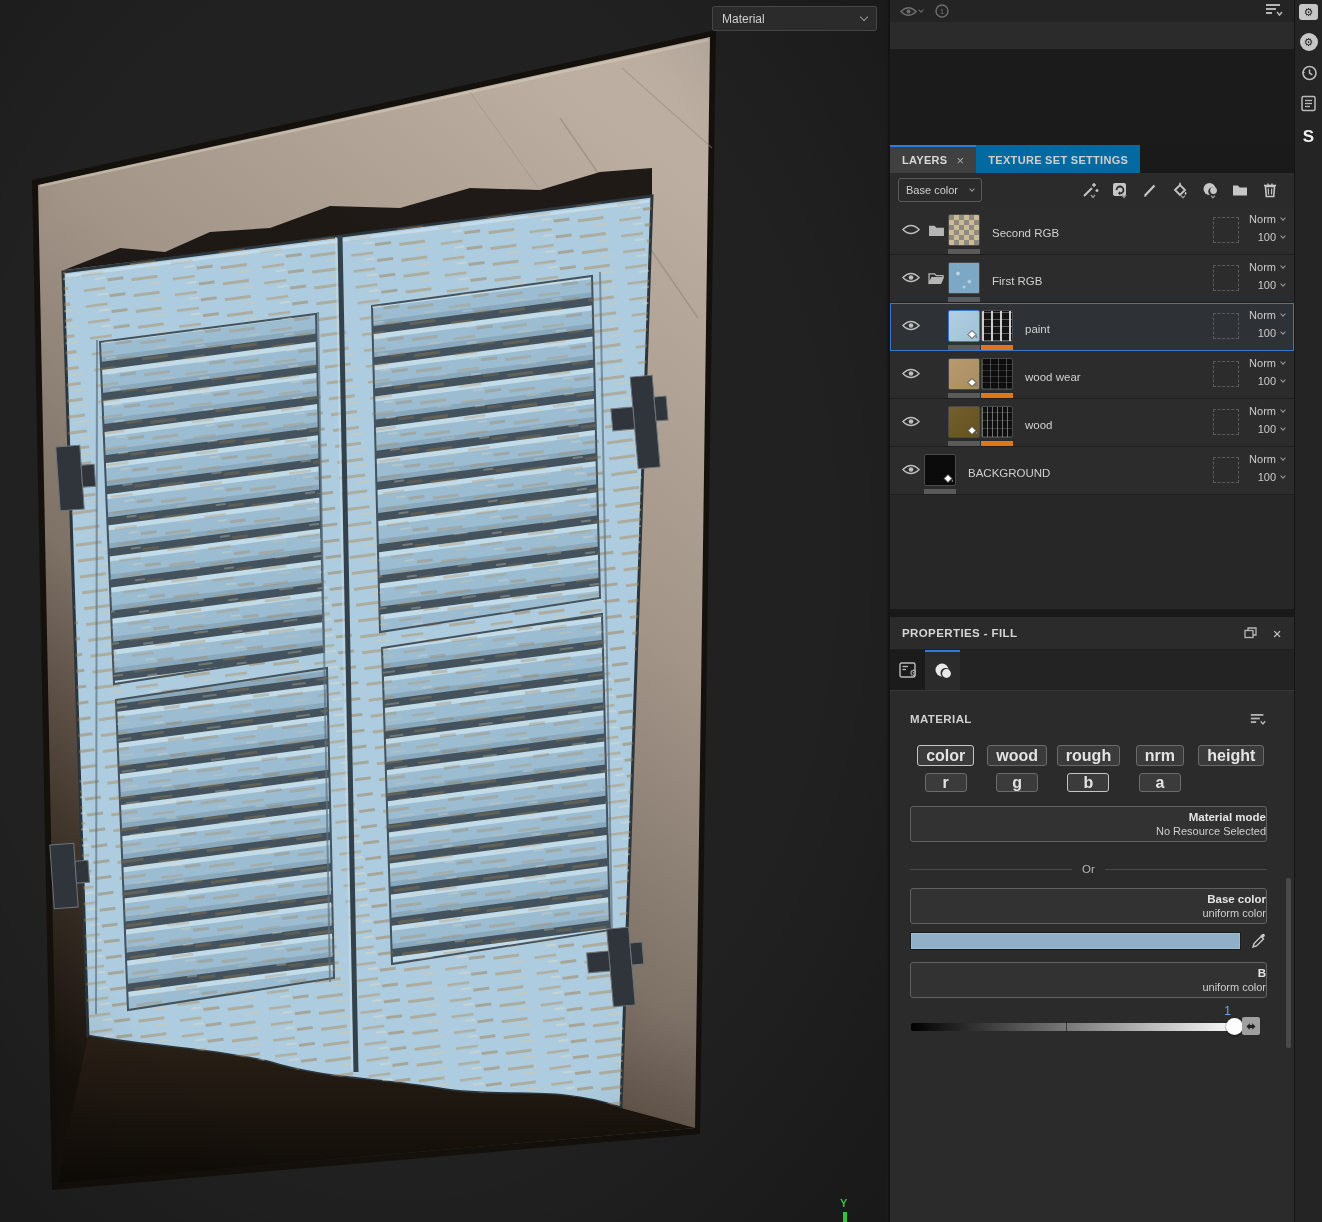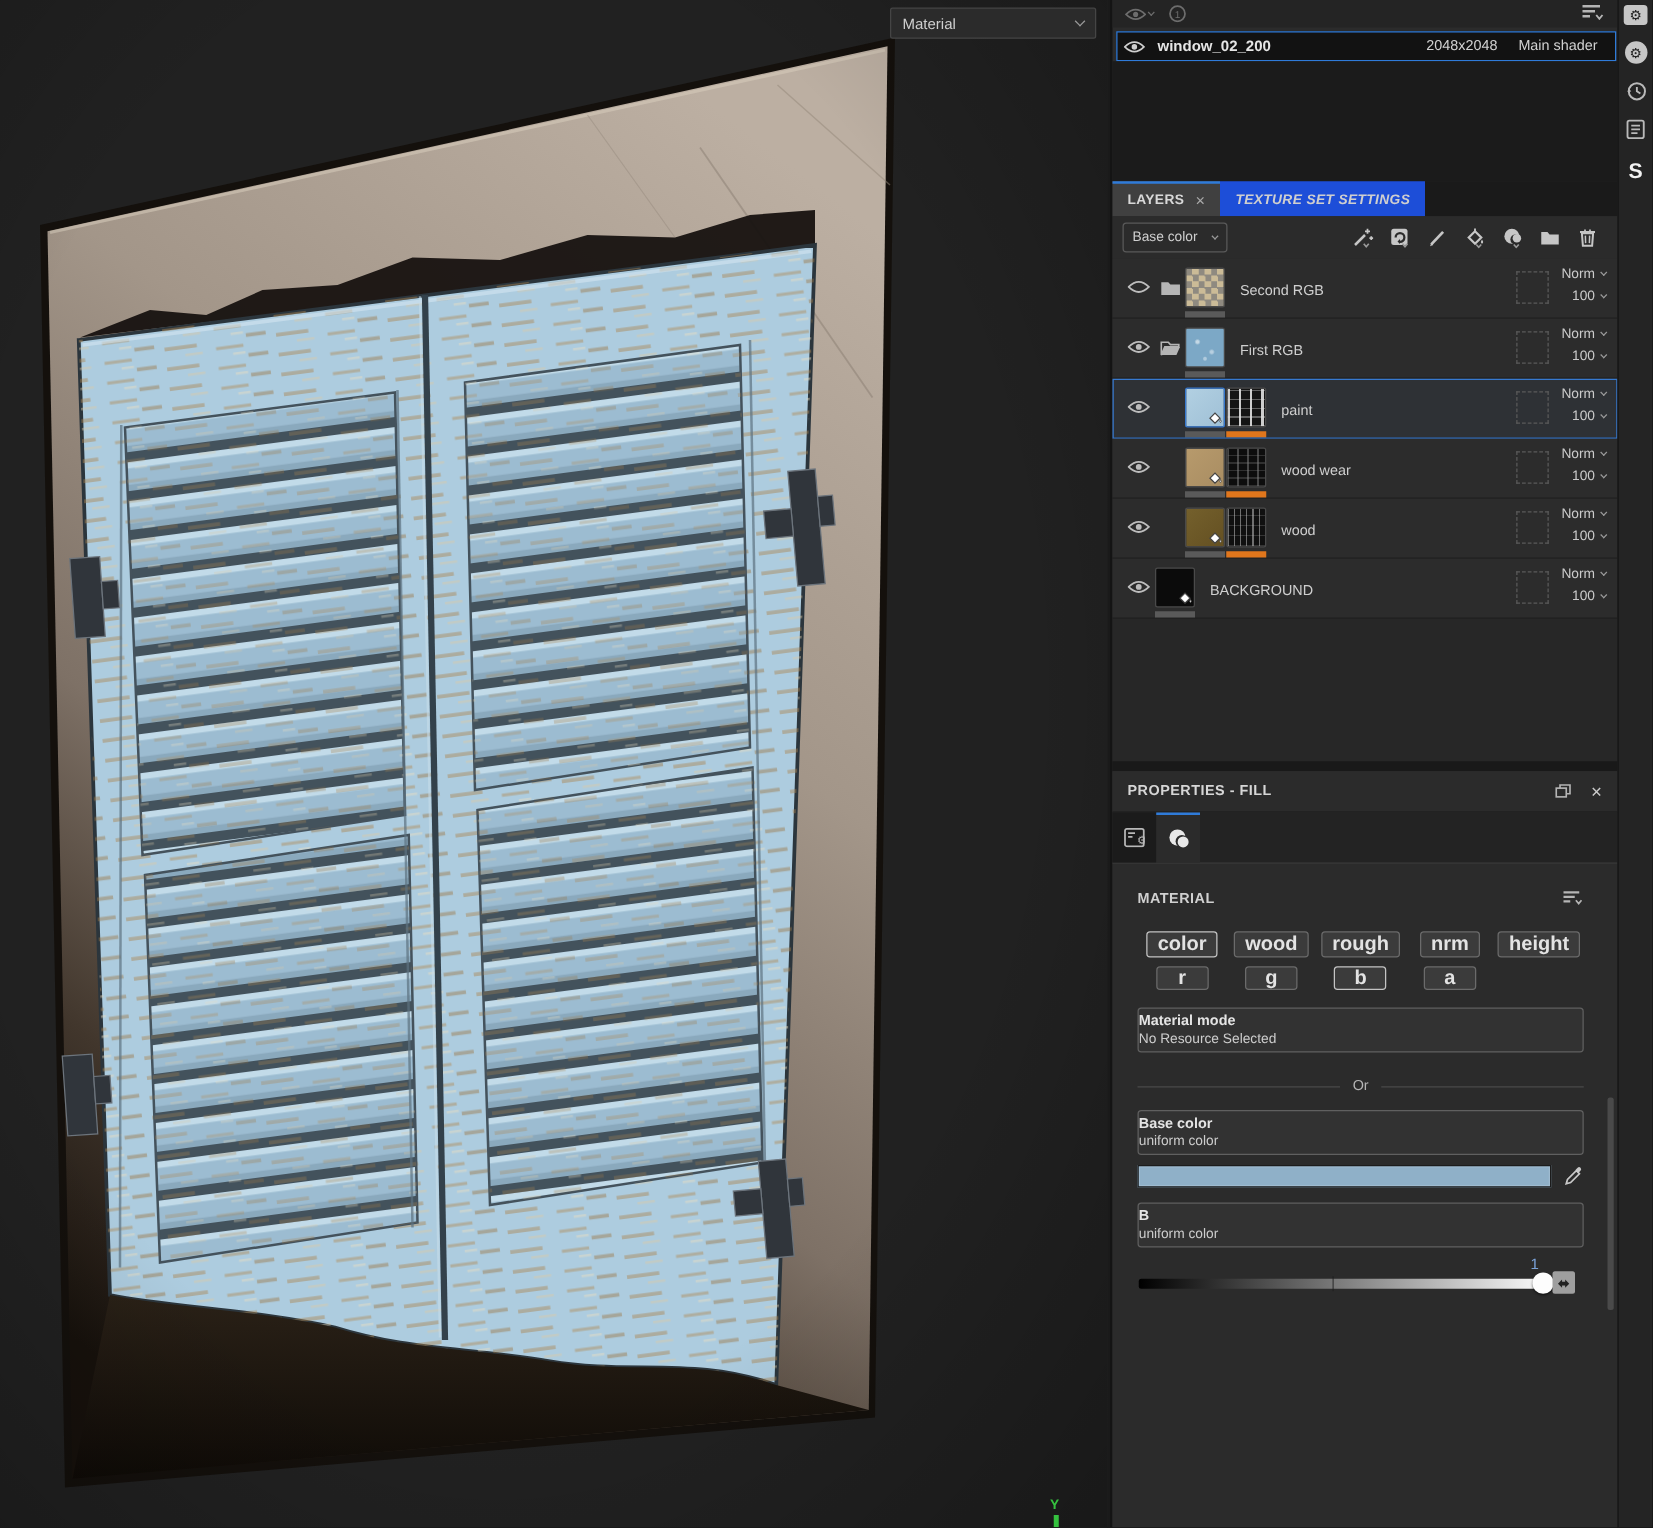--- a/index.html
+++ b/index.html
@@ -25,21 +25,21 @@
   .ts-row{position:absolute;left:3px;top:25px;width:400px;height:24px;background:#121212;border:1px solid #2f7bd9;
     display:flex;align-items:center;color:#e6e6e6;font-size:12px;}
   .ts-row .name{font-weight:bold;margin-left:6px;}
   .ts-row .res{position:absolute;left:247px;font-size:11.5px;color:#d2d2d2;font-weight:normal;}
   .ts-row .shader{position:absolute;right:14px;font-size:11.5px;color:#d2d2d2;font-weight:normal;}
   .ts-empty{position:absolute;left:0;top:49px;width:100%;height:96px;background:#1b1b1b;}
 
   .tab-strip{position:absolute;left:0;top:145px;width:100%;height:28px;background:#1a1a1a;display:flex;}
   .tab{height:100%;display:flex;align-items:center;font-size:11px;font-weight:bold;color:#d8d8d8;padding:0 12px;letter-spacing:.3px;}
   .tab.active{background:#404040;border-top:2px solid #2f7bd9;gap:9px;}
-  .tab.inactive{background:#1d4ed8;color:#cfcfcf;border-top:2px solid transparent;font-style:italic;}
+  .tab.inactive{background:#0369a1;color:#cfcfcf;border-top:2px solid transparent;}
   .tab .x{color:#a9a9a9;font-size:13px;font-weight:normal;}
 
   .layers-toolbar{position:absolute;left:0;top:173px;width:100%;height:34px;background:#2b2b2b;display:flex;align-items:center;padding:0 8px;}
   .dd{width:84px;height:24px;border:1px solid #5a5a5a;border-radius:3px;background:#2b2b2b;color:#cfcfcf;
     font-size:11px;display:flex;align-items:center;justify-content:space-between;padding:0 7px;}
   .tool-ics{margin-left:auto;display:flex;align-items:center;gap:10px;padding-right:6px;}
   .tico{width:20px;height:20px;display:flex;align-items:center;justify-content:center;position:relative;}
 
   .layer-list{position:absolute;left:0;top:207px;width:100%;}
   .lrow{position:relative;width:100%;height:48px;background:#2c2c2c;border-bottom:1px solid #1f1f1f;
@@ -89,21 +89,21 @@
   .props-content{padding:16px 27px 0 20px;border-top:1px solid #383838;}
   .mat-row{display:flex;align-items:center;color:#d0d0d0;font-weight:bold;font-size:11.5px;letter-spacing:.4px;height:24px;}
   .mat-row .sort-ic{margin-left:auto;}
   .ch-grid{display:grid;grid-template-columns:repeat(5,1fr);margin-top:14px;justify-items:center;}
   .comp-grid{display:grid;grid-template-columns:repeat(5,1fr);margin-top:7px;justify-items:center;}
   .chbtn{height:21px;min-width:42px;padding:0 8px;background:#3b3b3b;border:1px solid #6b6b6b;border-radius:3px;
     color:#e3e3e3;font-size:16px;font-weight:bold;display:flex;align-items:center;justify-content:center;}
   .chbtn.on{border-color:#c4c4c4;}
   .compbtn{height:19px;min-width:42px;}
   .bigbtn{margin-top:14px;height:36px;border:1px solid #606060;border-radius:3px;background:#323232;
-    display:flex;flex-direction:column;align-items:flex-start;justify-content:center;gap:2px;}
+    display:flex;flex-direction:column;align-items:flex-end;justify-content:center;gap:2px;}
   .bigbtn .t1{font-size:11.5px;font-weight:bold;color:#e4e4e4;}
   .bigbtn .t2{font-size:11px;color:#cdcdcd;}
   .or-div{margin-top:20px;display:flex;align-items:center;gap:10px;color:#b5b5b5;font-size:11.5px;height:14px;}
   .or-div:before,.or-div:after{content:"";flex:1;height:1px;background:#4a4a4a;}
   .swatch-row{margin-top:8px;display:flex;align-items:center;gap:10px;}
   .swatch{flex:1;height:18px;border:1px solid #1c1c1c;box-shadow:inset 0 0 0 1px rgba(255,255,255,.15);}
   .slider-block{margin-top:6px;position:relative;height:46px;}
   .slider-val{position:absolute;right:36px;top:0;color:#7aa2d8;font-size:12px;}
   .track{position:absolute;left:1px;top:19px;width:330px;height:8px;border-radius:2px;
     background:linear-gradient(90deg,#000,#fff);}
@@ -257,31 +257,20 @@
             <g stroke="#b5b5b5" stroke-width="2">
               <line x1="2" y1="3" x2="16" y2="3"></line>
               <line x1="2" y1="7" x2="12" y2="7"></line>
               <line x1="2" y1="11" x2="8" y2="11"></line>
             </g>
             <path d="M13,10 l2.5,3 l2.5,-3" fill="none" stroke="#b5b5b5" stroke-width="1.5"></path>
           </svg>
       </span>
     </div>
 
-    <div class="ts-row">
-      <span class="eye" style="margin-top:0">
-        <svg width="17" height="11" viewBox="0 0 20 12">
-            <path d="M1,6 Q10,-3 19,6 Q10,15 1,6Z" fill="none" stroke="#cfcfcf" stroke-width="1.6"></path>
-            <circle cx="10" cy="6" r="2.6" fill="#cfcfcf"></circle>
-          </svg>
-      </span>
-      <span class="name">window_02_200</span>
-      <span class="res">2048x2048</span>
-      <span class="shader">Main shader</span>
-    </div>
     <div class="ts-empty"></div>
 
     <div class="tab-strip">
       <div class="tab active">
         <span>LAYERS</span>
         <span class="x">×</span>
       </div>
       <div class="tab inactive">
         <span>TEXTURE SET SETTINGS</span>
       </div>

